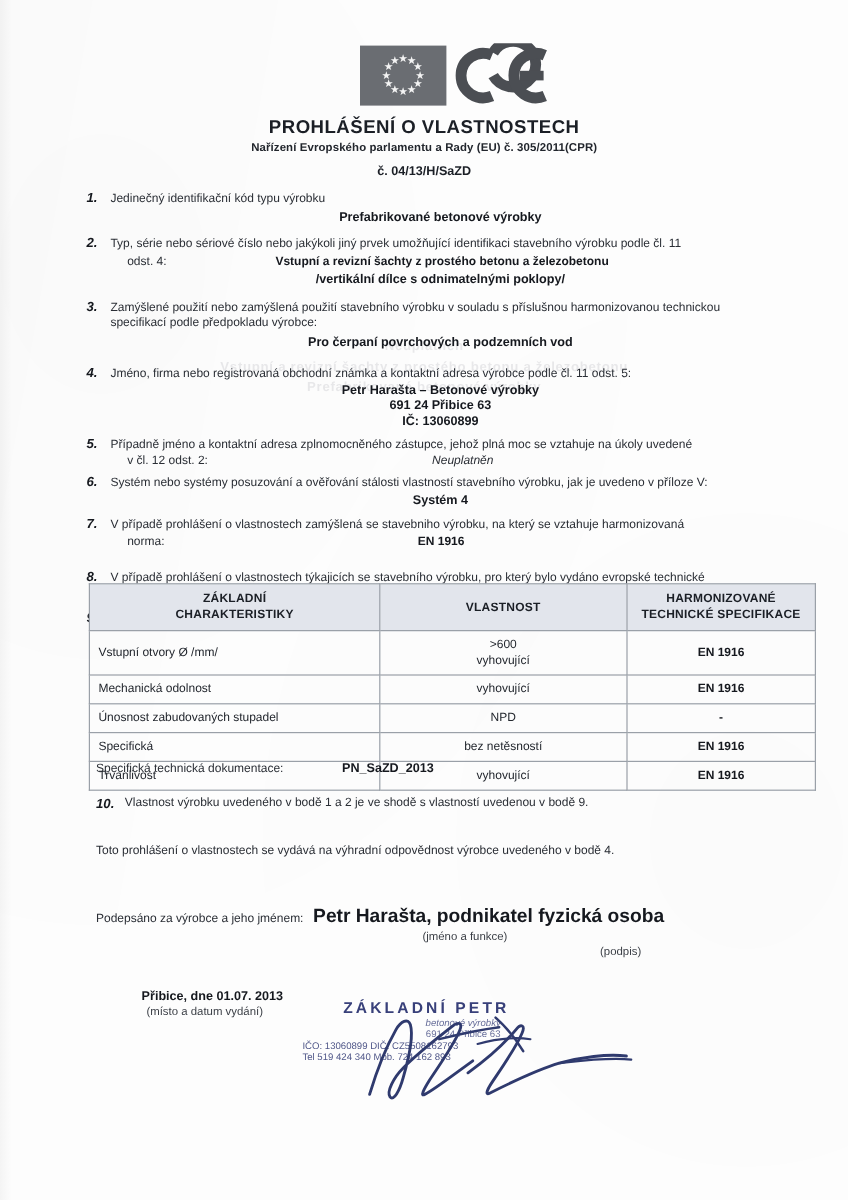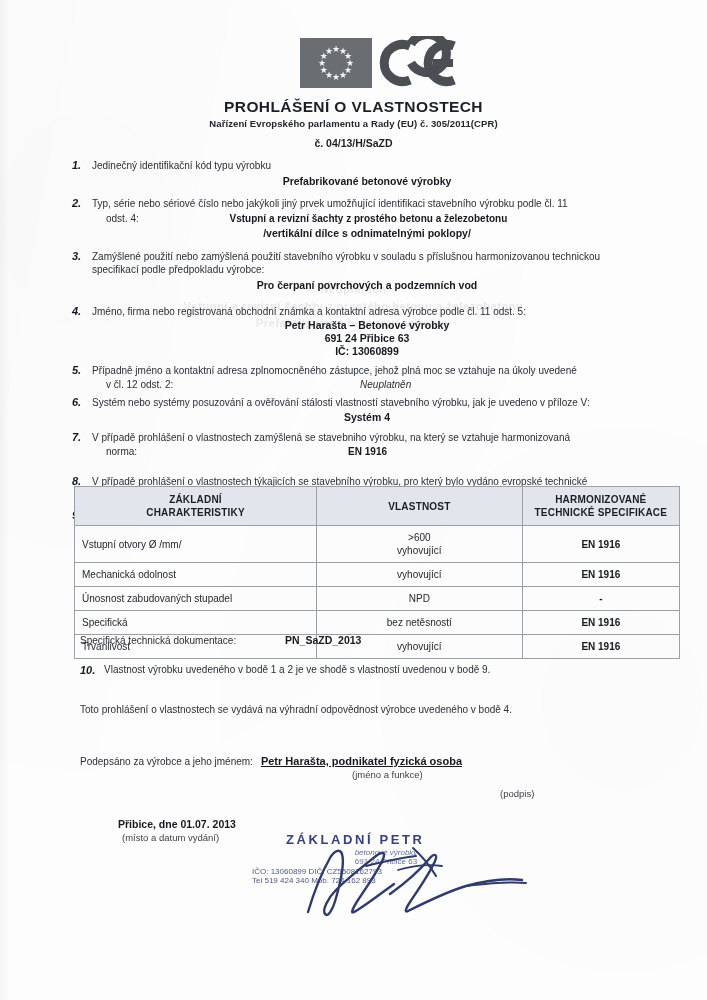--- a/index.html
+++ b/index.html
@@ -256,22 +256,21 @@
   .signed-row {
     margin-top: 40px;
     display: flex;
     align-items: baseline;
   }
   .signed-row .sr-label { flex: 0 0 auto; }
   .signed-row .sr-value {
     font-weight: 700;
     color: #15181e;
     margin-left: 8px;
-    font-size: 11px;
-    text-decoration: underline;
+    font-size: 16px;
   }
   .signed-caption {
     margin-top: 2px;
     padding-left: 272px;
     font-size: 9.5px;
     color: #3a3e45;
   }
   .place-date {
     margin-top: 38px;
     padding-left: 38px;

